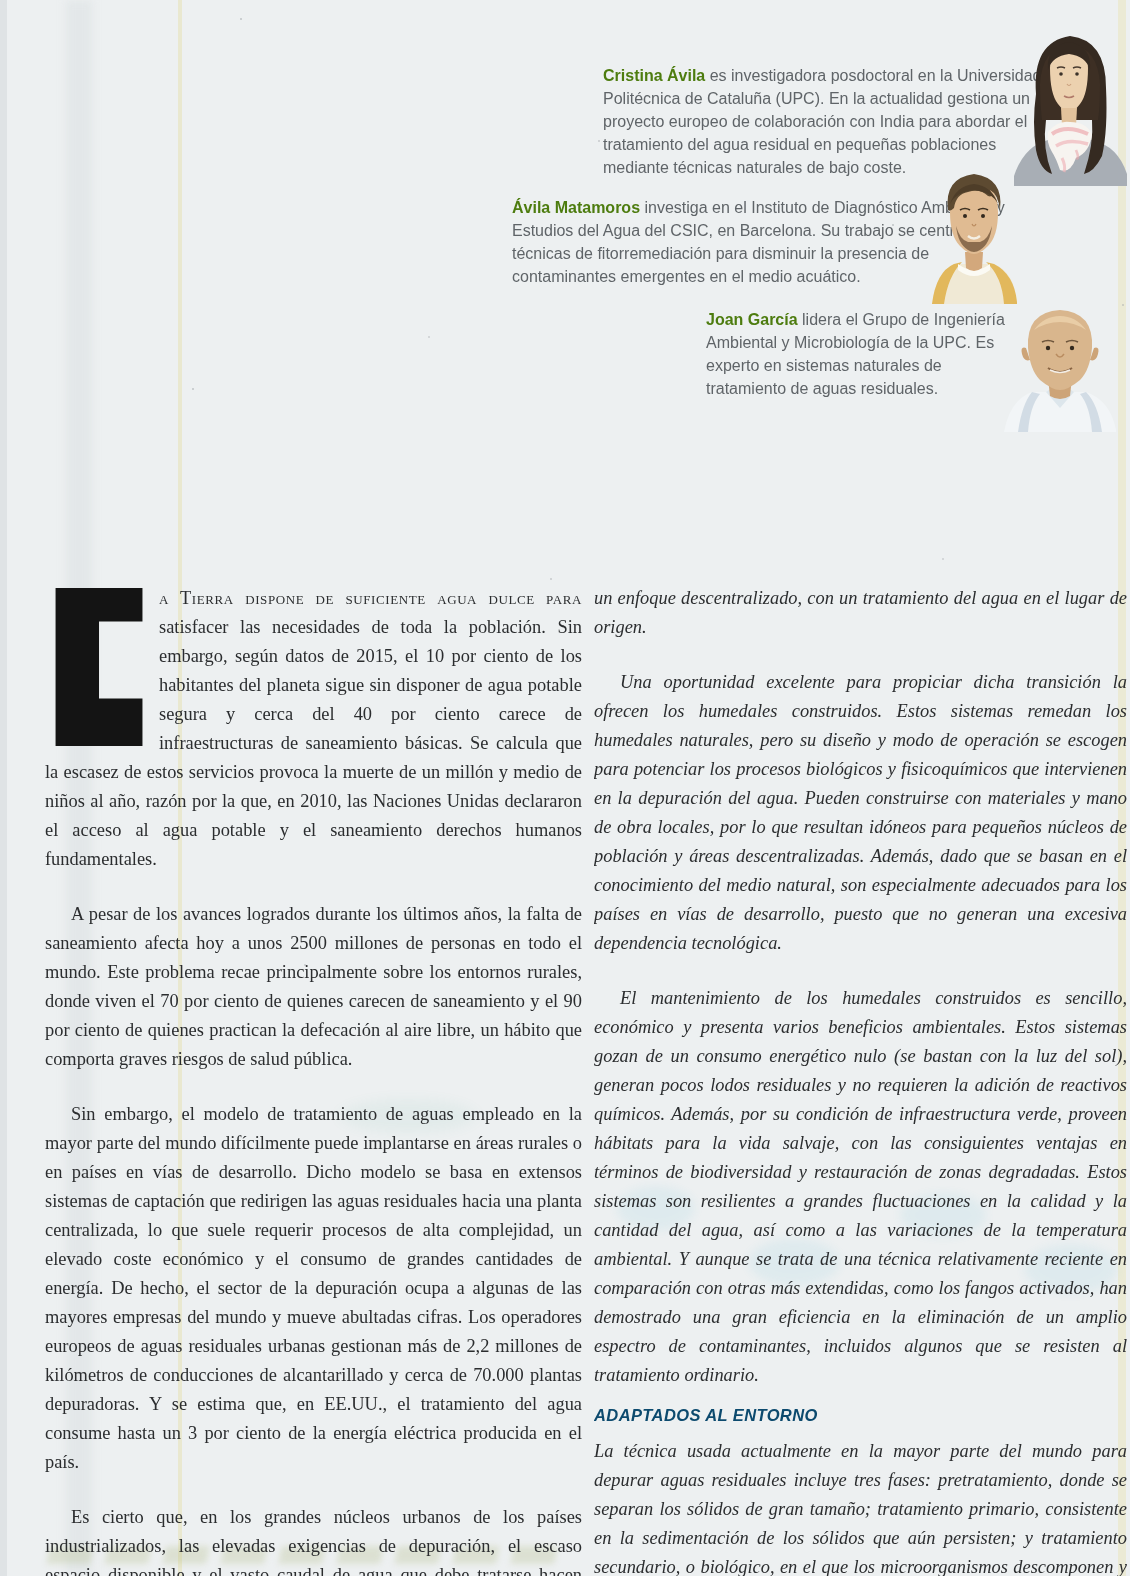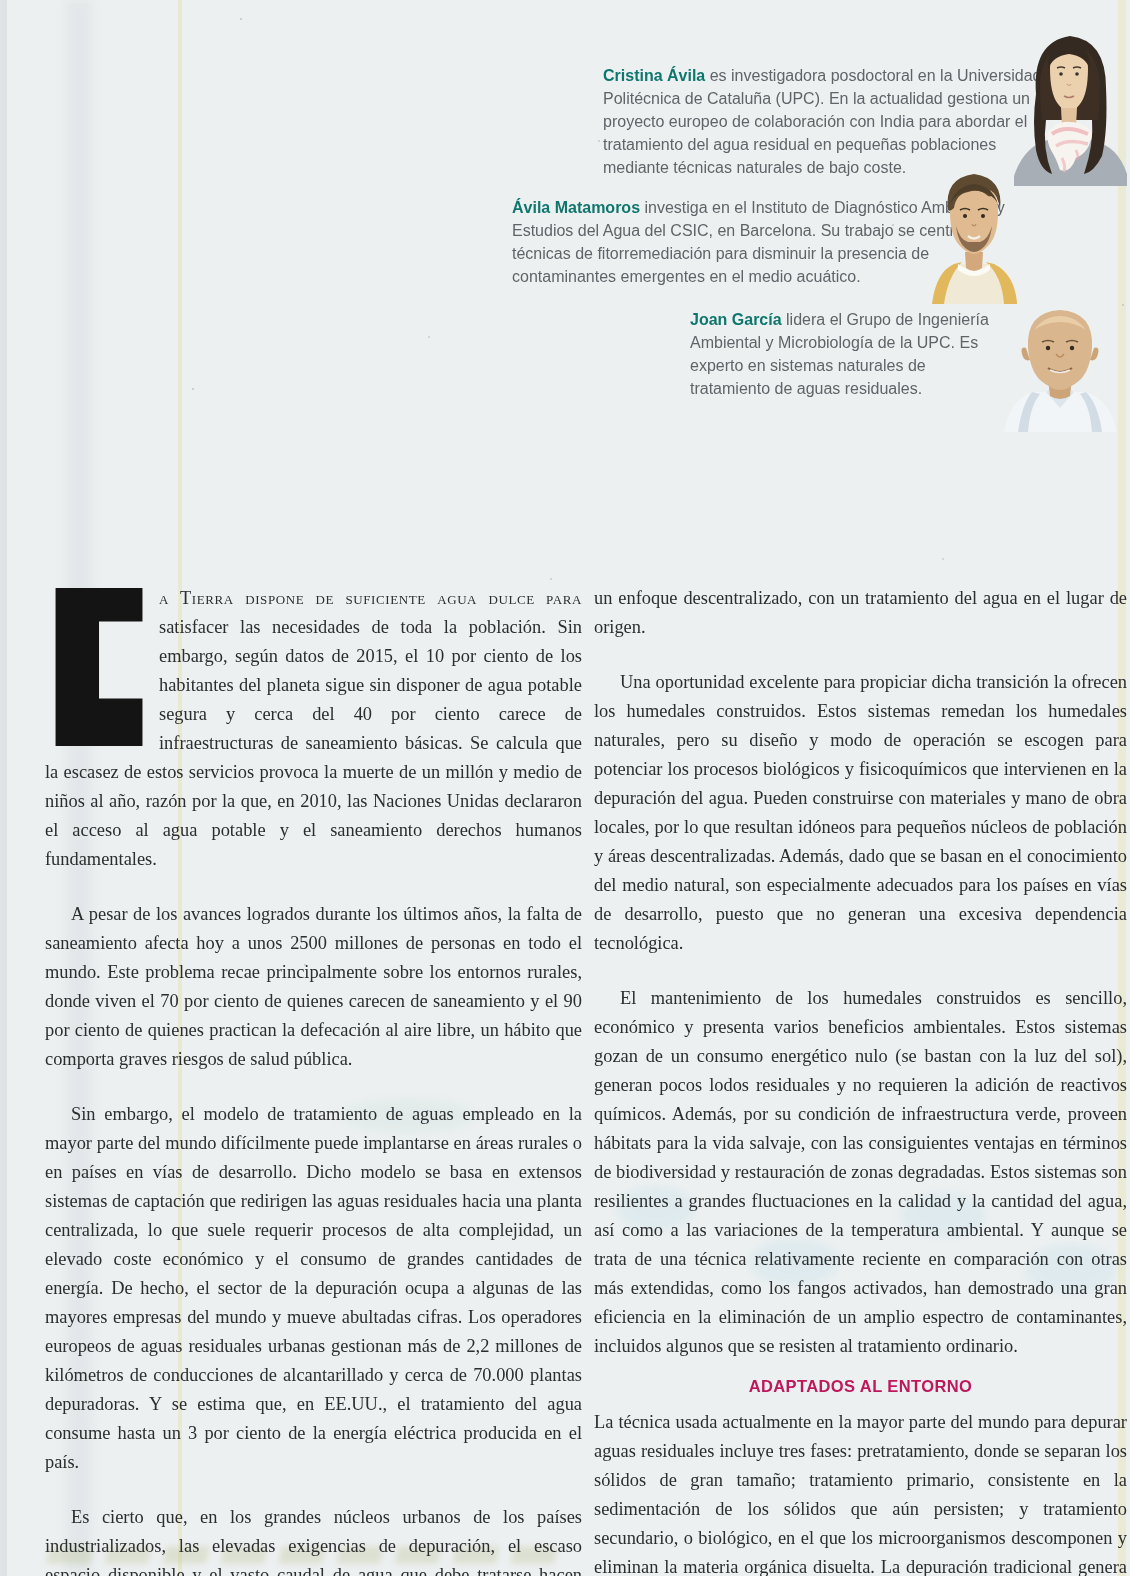--- a/index.html
+++ b/index.html
@@ -31,47 +31,47 @@
   .ghost.g2{left:48px;top:1546px;width:520px;height:18px;opacity:.45;filter:blur(3px);transform:skewX(-10deg);
     background:repeating-linear-gradient(90deg,rgba(168,178,116,.55) 0 44px,transparent 44px 58px);}
   .ghost.g3{left:300px;top:1088px;width:270px;height:56px;opacity:.06;filter:blur(6px);
     background:radial-gradient(100px 26px at 40% 50%,#3f9f86 0 60%,transparent 75%);}
   
   .bio{
     position:absolute;
     font-family:"Liberation Sans","DejaVu Sans",sans-serif;
     font-size:16px;line-height:23px;color:#5f6468;
   }
-  .bio .bio-name{font-weight:bold;color:#0f766e;}
+  .bio .bio-name{font-weight:bold;color:#4d7c0f;}
   .bio.b1{left:603px;top:64px;width:458px;}
   .bio.b2{left:512px;top:196px;width:494px;}
-  .bio.b3{left:690px;top:308px;width:306px;}
+  .bio.b3{left:706px;top:308px;width:306px;}
   .portrait{position:absolute;}
   .portrait svg{display:block;}
   
   .col{
     position:absolute;top:584px;
     font-size:18.4px;line-height:29px;
     color:#2b2d2f;text-align:justify;
     overflow:hidden;
   }
   .col-left{left:45px;width:537px;height:992px;}
-  .col-right{left:594px;width:533px;height:992px;}
+  .col-right{left:594px;width:533px;height:992px;font-style:italic;}
   .col p{margin:0;}
   .col p.indent{text-indent:26px;margin-top:26px;}
   .dropcap{
     float:left;width:90px;height:158px;
     margin:4px 14px 2px 10px;
   }
   .smallcaps{font-variant:small-caps;letter-spacing:.6px;}
   .section-heading{
     margin:11px 0 7px 0;
     font-family:"Liberation Sans","DejaVu Sans",sans-serif;
     font-weight:bold;font-size:16.5px;letter-spacing:.4px;
-    color:#be185d;text-align:center;
+    color:#0c4a6e;
   }
 </style>
 </head>
 <body>
 
 <div class="page">
 
   <div class="crease c1"></div>
   <div class="crease c2"></div>
   <div class="crease c3"></div>

